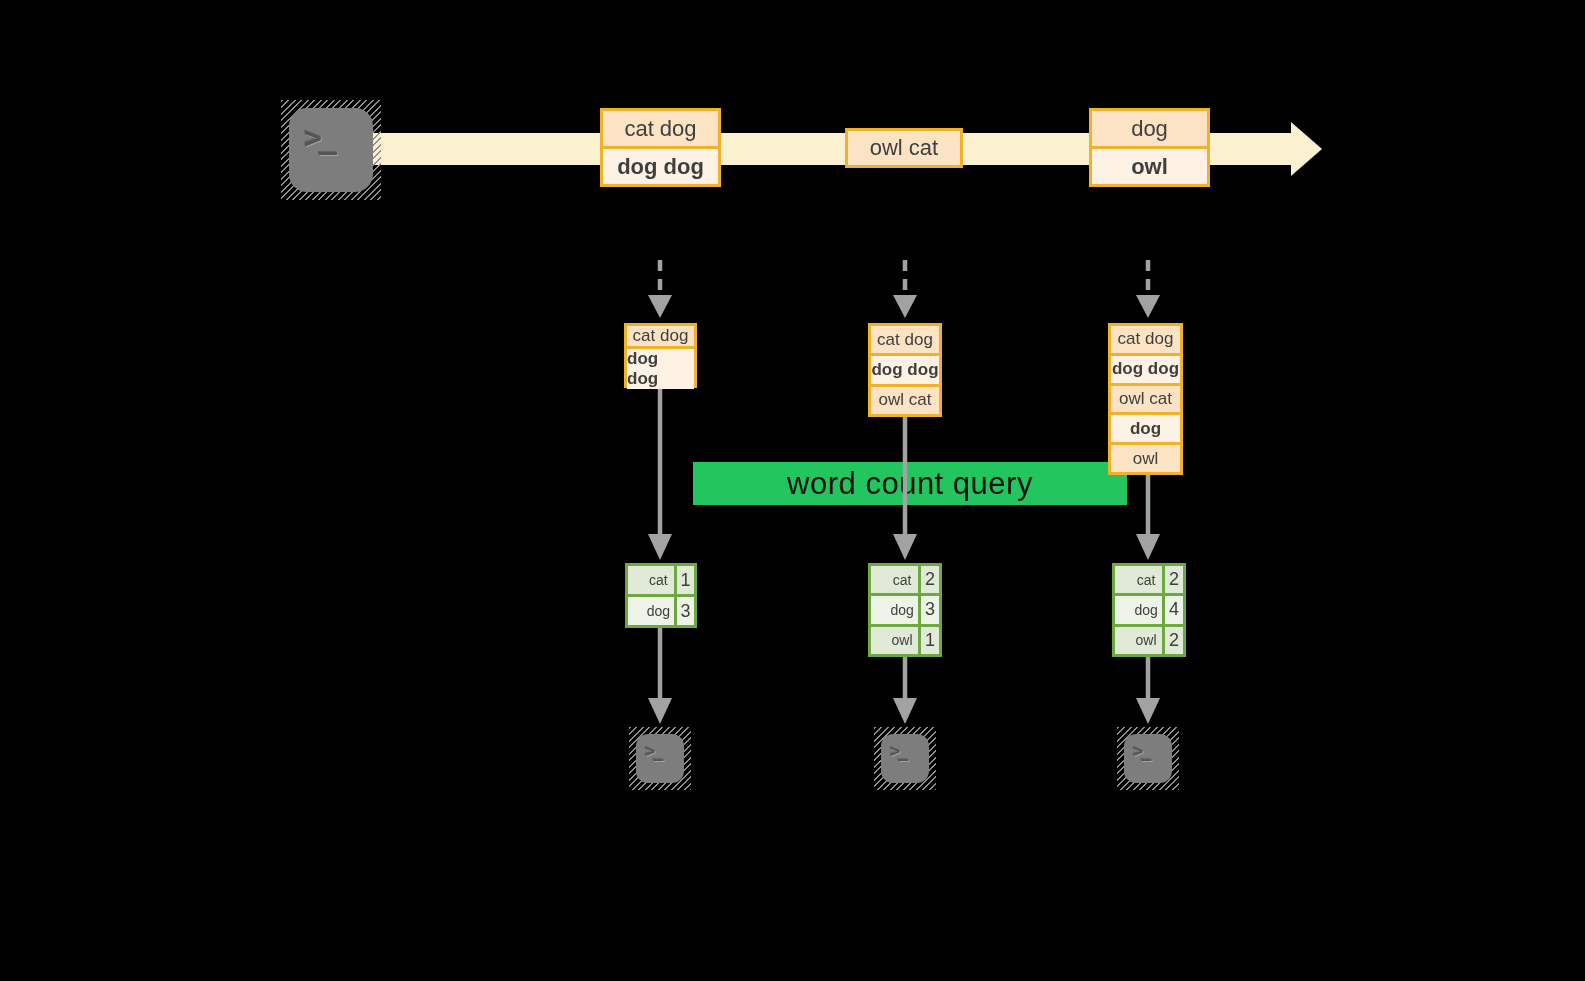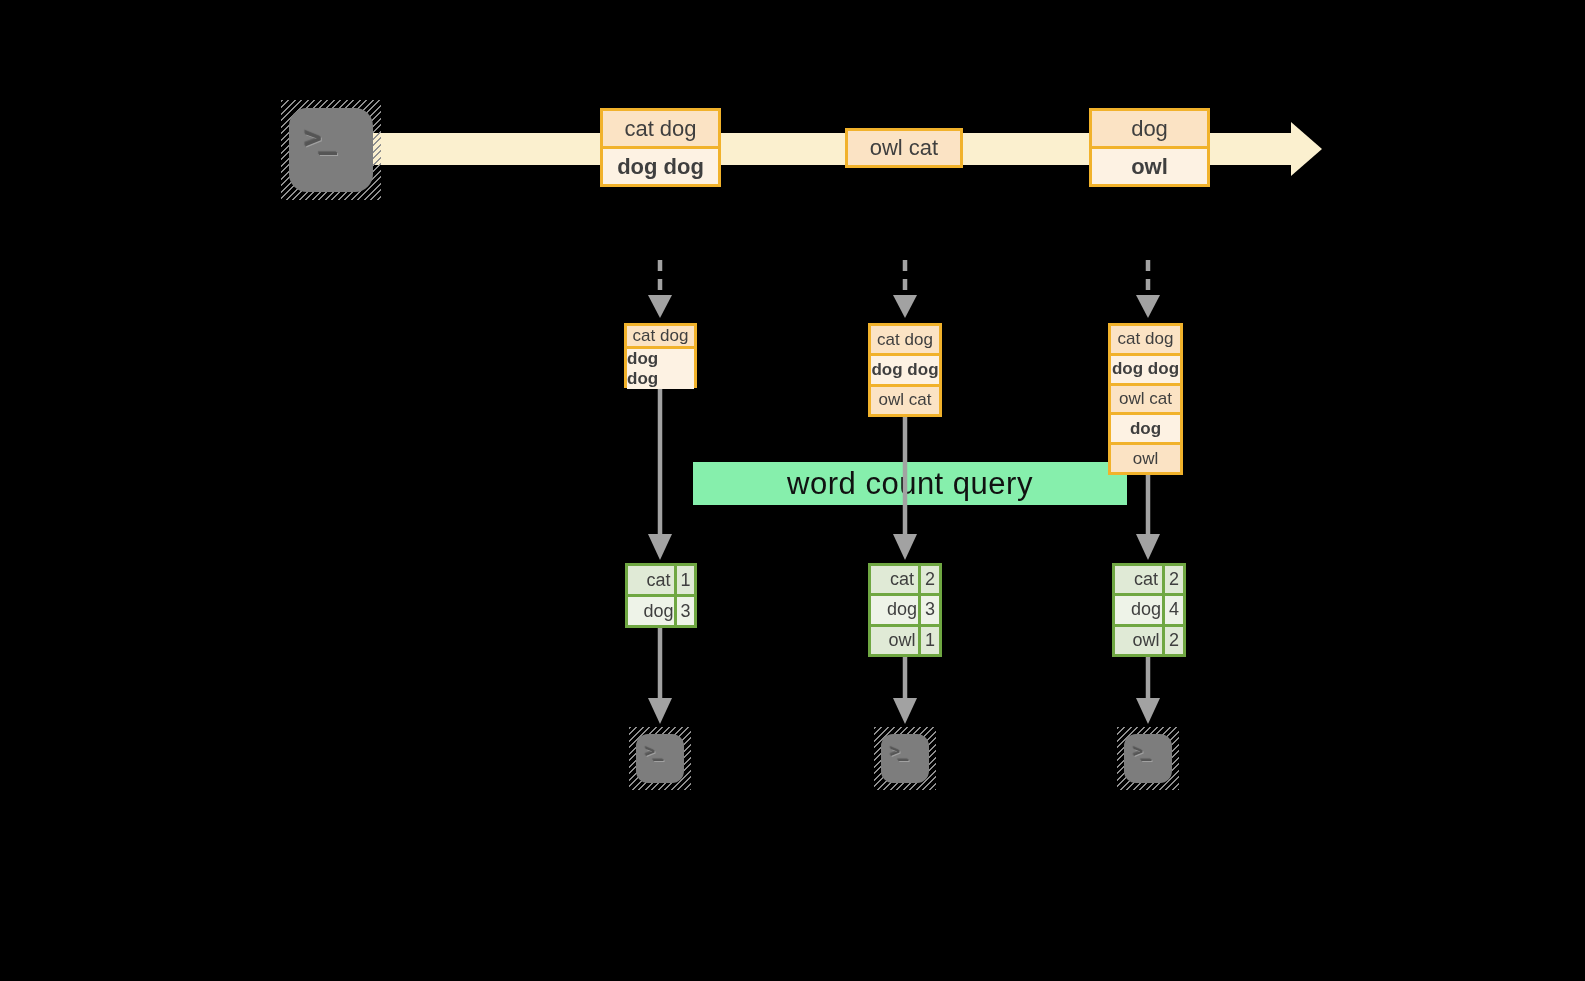--- a/index.html
+++ b/index.html
@@ -40,28 +40,28 @@
   .batch{position:absolute;z-index:3;border:3px solid var(--orange);display:flex;flex-direction:column;box-sizing:border-box;}
   .batch .cell{flex:1;display:flex;align-items:center;justify-content:center;font-size:22px;color:var(--ink);}
   .batch .cell + .cell{border-top:3px solid var(--orange);}
   .cell.dark{background:var(--cell-dark);}
   .cell.light{background:var(--cell-light);font-weight:bold;}
   
   .stack{position:absolute;z-index:3;border:3px solid var(--orange);display:flex;flex-direction:column;box-sizing:border-box;}
   .stack .cell{flex:1;display:flex;align-items:center;justify-content:center;font-size:17px;color:var(--ink);}
   .stack .cell + .cell{border-top:3px solid var(--orange);}
   
-  .wcq{position:absolute;left:693px;top:462px;width:434px;height:43px;background:#86efac;z-index:1;
+  .wcq{position:absolute;left:693px;top:462px;width:434px;height:43px;background:#22c55e;z-index:1;
     display:flex;align-items:center;justify-content:center;}
   .wcq span{font-size:31px;font-weight:300;color:#111;letter-spacing:0.5px;}
   
   .gtable{position:absolute;z-index:3;border:3px solid var(--green);display:flex;flex-direction:column;box-sizing:border-box;}
   .grow{flex:1;display:flex;}
   .grow + .grow{border-top:3px solid var(--green);}
-  .gword{flex:1.8;display:flex;align-items:center;justify-content:center;font-size:18px;color:var(--ink);border-right:3px solid var(--green);padding-left:15px;}
+  .gword{flex:1.8;display:flex;align-items:center;justify-content:center;font-size:14px;color:var(--ink);border-right:3px solid var(--green);padding-left:15px;}
   .gcount{flex:1;display:flex;align-items:center;justify-content:center;font-size:18px;color:var(--ink);}
   .grow.dark .gword,.grow.dark .gcount{background:var(--gcell-dark);}
   .grow.light .gword,.grow.light .gcount{background:var(--gcell-light);}
   
   #arrows{position:absolute;left:0;top:0;z-index:2;}
 </style>
 </head>
 <body>
 
 <div id="canvas">

